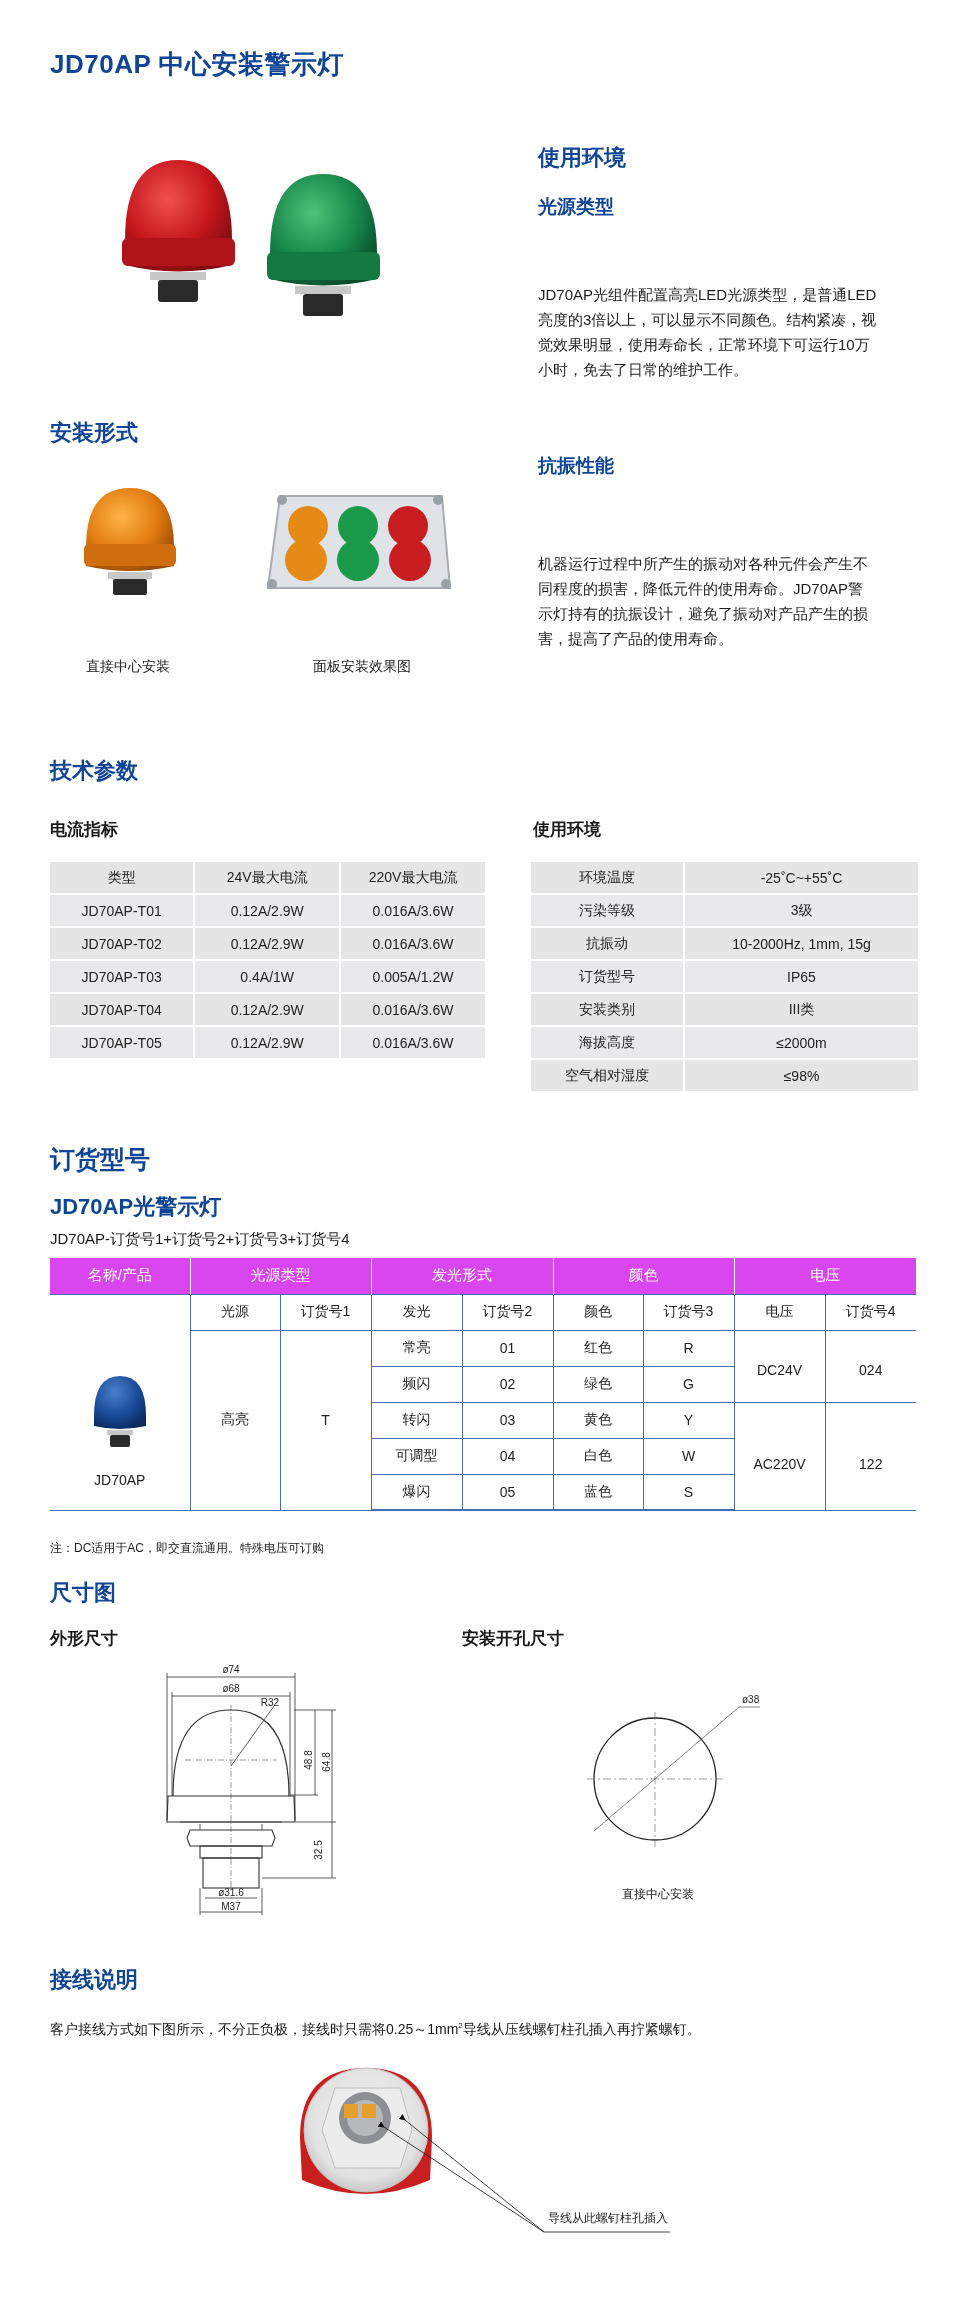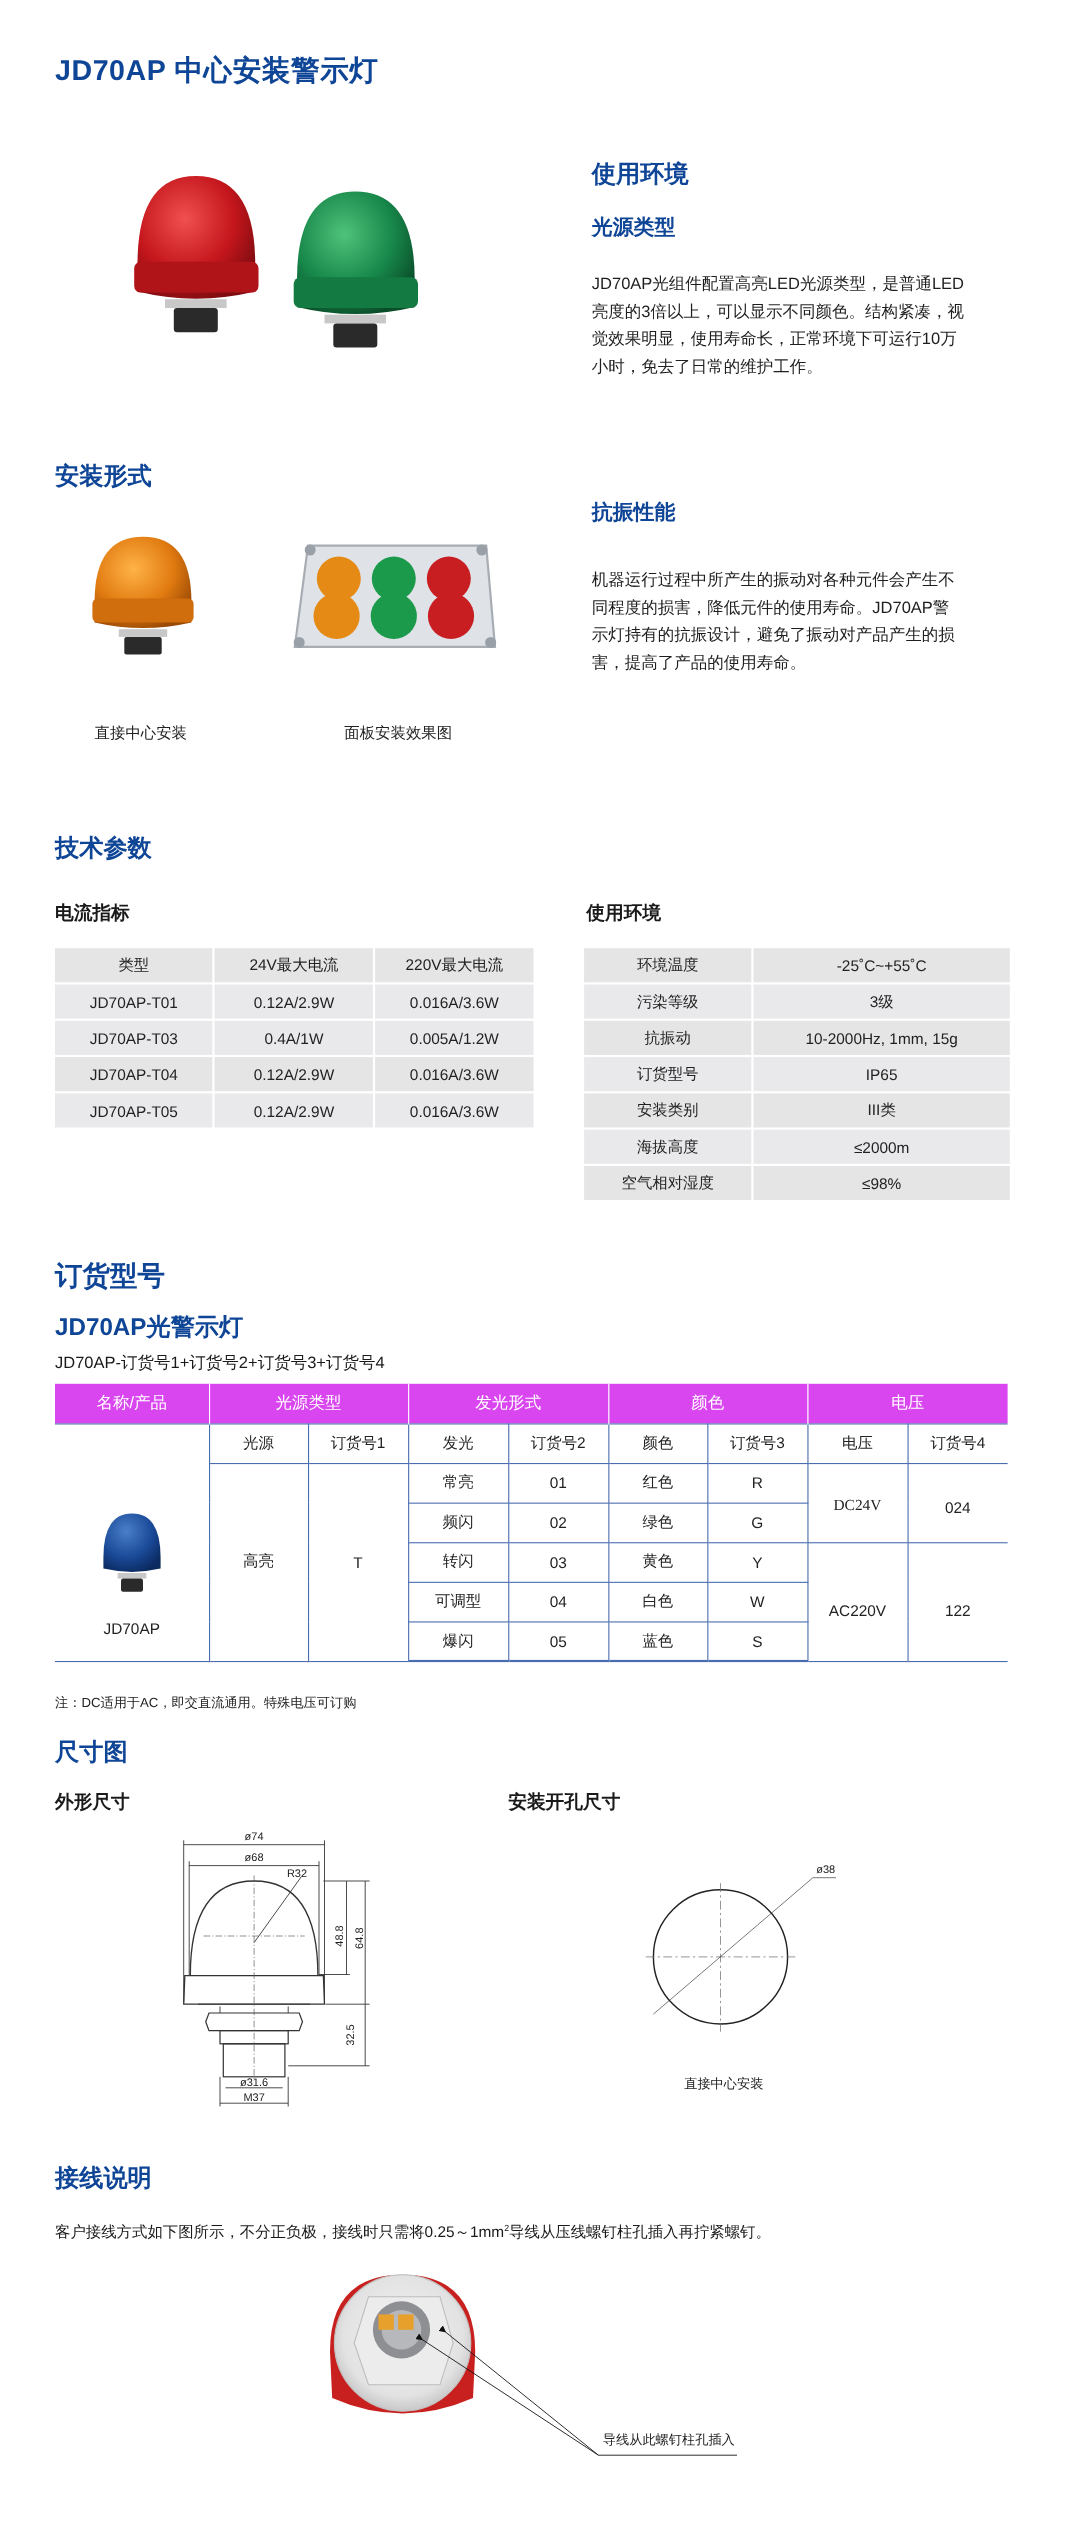--- a/index.html
+++ b/index.html
@@ -4,21 +4,21 @@
 <style>
   * { box-sizing: border-box; margin: 0; padding: 0; }
   html, body { width: 970px; background: #ffffff; }
   body { position: relative; height: 2310px; font-family: "Liberation Sans", "DejaVu Sans", sans-serif; color: #222; overflow: hidden; }
   .abs { position: absolute; }
   .blue { color: #0f4596; }
   .h-title { font-size: 26px; font-weight: bold; letter-spacing: 0.5px; }
   .h-sec { font-size: 22px; font-weight: bold; }
   .h-sub { font-size: 19px; font-weight: bold; }
   .h-black { font-size: 17px; font-weight: bold; color: #1a1a1a; }
-  .para { font-size: 15px; line-height: 25px; color: #1e1e1e; }
+  .para { font-size: 15px; line-height: 25px; color: #1e1e1e; margin-top: 36px; }
   .caption { font-size: 14px; color: #222; }
 
   
   table.gt { border-collapse: separate; border-spacing: 2px; position: absolute; }
   table.gt td { height: 31px; text-align: center; font-size: 14px; color: #222; padding: 0 6px; }
   table.gt tr.dark td { background: #e5e5e5; }
   table.gt tr.light td { background: #e9e9eb; }
 
   
   table.ot { border-collapse: collapse; position: absolute; left: 50px; top: 1258px; width: 866px; }
@@ -125,20 +125,25 @@
       <col style="width:145px">
     </colgroup>
   <tbody>
       <tr class="dark">
     <td>类型</td>
     <td>24V最大电流</td>
     <td>220V最大电流</td>
   </tr>
   <tr class="light">
     <td>JD70AP-T01</td>
+    <td>0.12A/2.9W</td>
+    <td>0.016A/3.6W</td>
+  </tr>
+  <tr class="dark">
+    <td>JD70AP-T02</td>
     <td>0.12A/2.9W</td>
     <td>0.016A/3.6W</td>
   </tr>
   <tr class="light">
     <td>JD70AP-T03</td>
     <td>0.4A/1W</td>
     <td>0.005A/1.2W</td>
   </tr>
   <tr class="dark">
     <td>JD70AP-T04</td>
@@ -239,21 +244,21 @@
     <td>电压</td>
     <td class="lastcol">订货号4</td>
   </tr>
   <tr>
     <td rowspan="5">高亮</td>
     <td rowspan="5">T</td>
     <td>常亮</td>
     <td>01</td>
     <td>红色</td>
     <td>R</td>
-    <td rowspan="2" style="padding-top:8px;font-family:Liberation Serif, serif;">DC24V</td>
+    <td rowspan="2" style="padding-top:8px;">DC24V</td>
     <td rowspan="2" class="lastcol" style="padding-top:8px;">024</td>
   </tr>
   <tr>
     <td>频闪</td>
     <td>02</td>
     <td>绿色</td>
     <td>G</td>
   </tr>
   <tr>
     <td>转闪</td>

